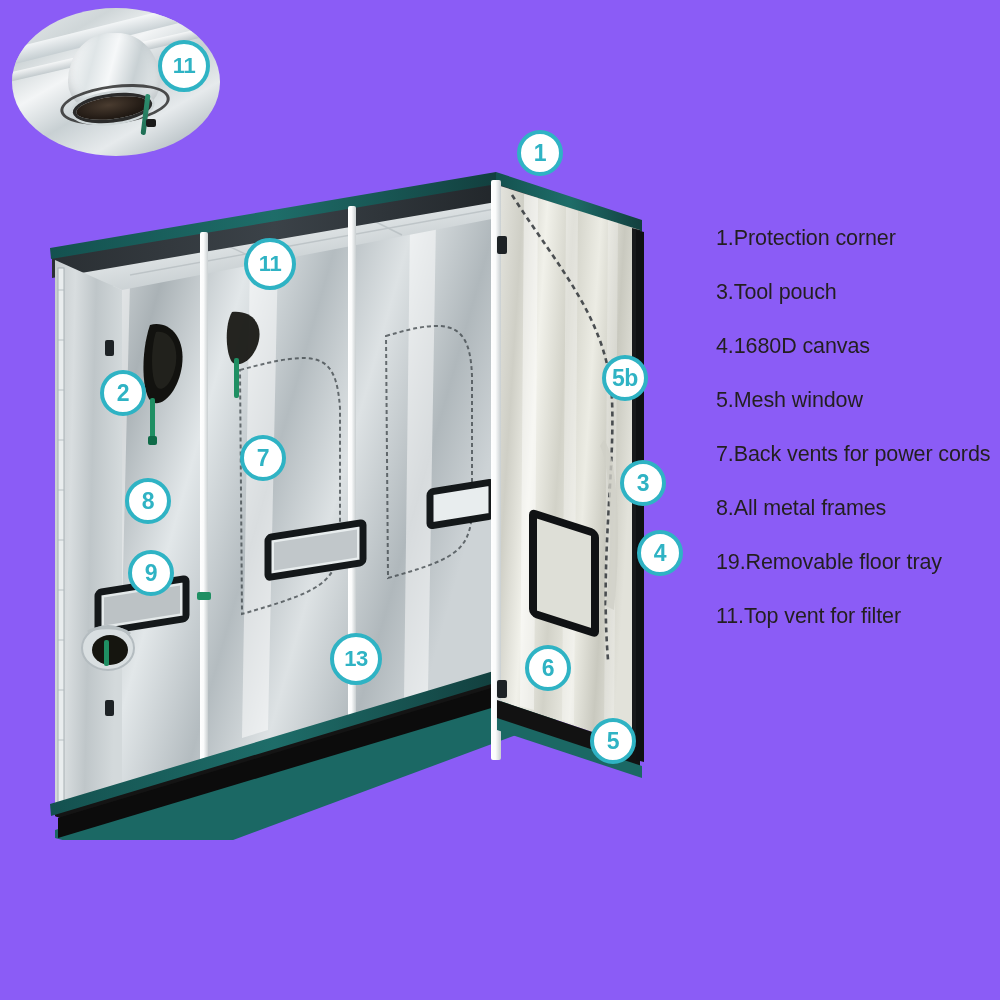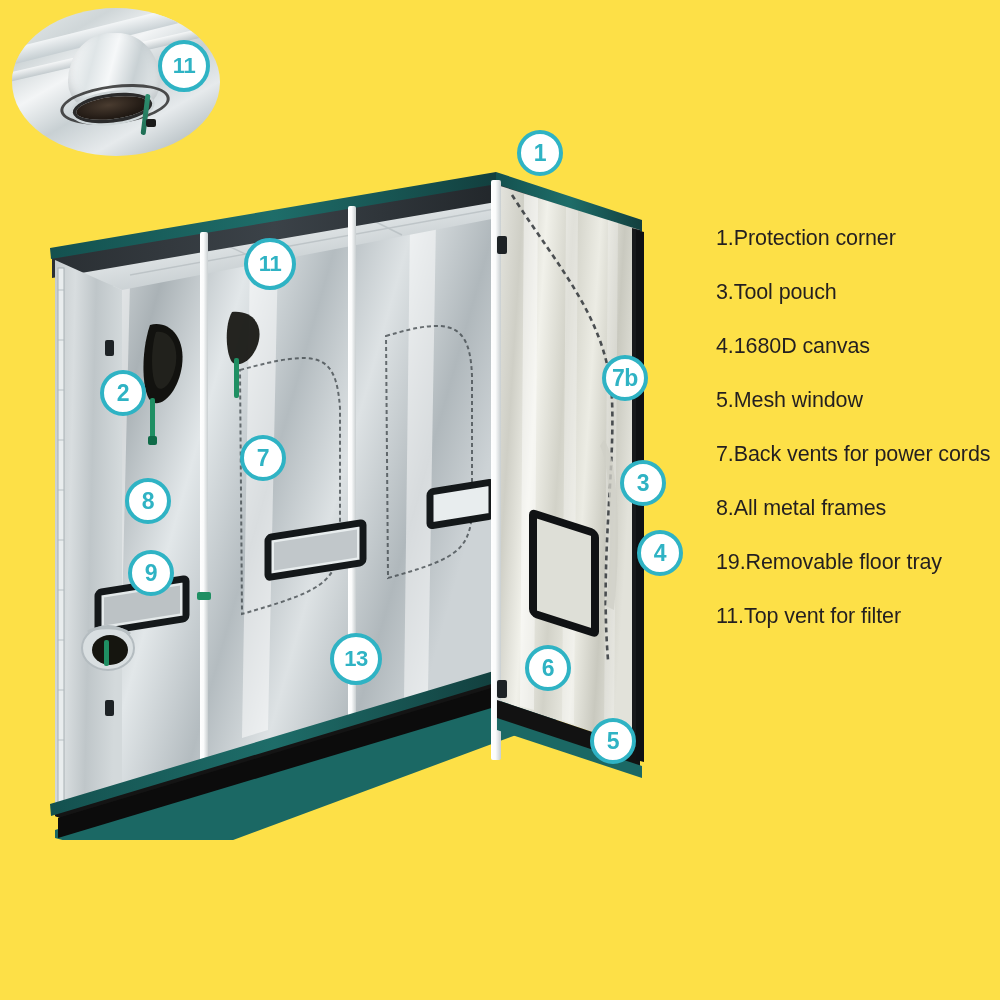--- a/index.html
+++ b/index.html
@@ -8,21 +8,21 @@
     padding: 0;
     background: #ffffff;
   }
   body {
     font-family: "Liberation Sans", sans-serif;
   }
   #page {
     position: relative;
     width: 1000px;
     height: 1000px;
-    background: #fde047;
+    background: #8b5cf6;
     overflow: hidden;
   }
 
   
   #legend {
     position: absolute;
     left: 716px;
     top: 228px;
     width: 312px;
   }
@@ -411,21 +411,21 @@
     <div class="circle">
       <span class="num">2</span>
     </div>
   </div>
 
   <div class="marker" style="left:602px; top:355px;">
     <svg class="tail" width="90" height="60" viewBox="0 0 90 60" style="left:-58px; top:6px;">
       <path d="M76 4 L2 28 L76 50 Z" fill="#2fb3c4"></path>
     </svg>
     <div class="circle">
-      <span class="num">7b</span>
+      <span class="num">5b</span>
     </div>
   </div>
 
   <div class="marker" style="left:620px; top:460px;">
     <svg class="tail" width="90" height="60" viewBox="0 0 90 60" style="left:-62px; top:6px;">
       <path d="M78 4 L2 27 L78 48 Z" fill="#2fb3c4"></path>
     </svg>
     <div class="circle">
       <span class="num">3</span>
     </div>

